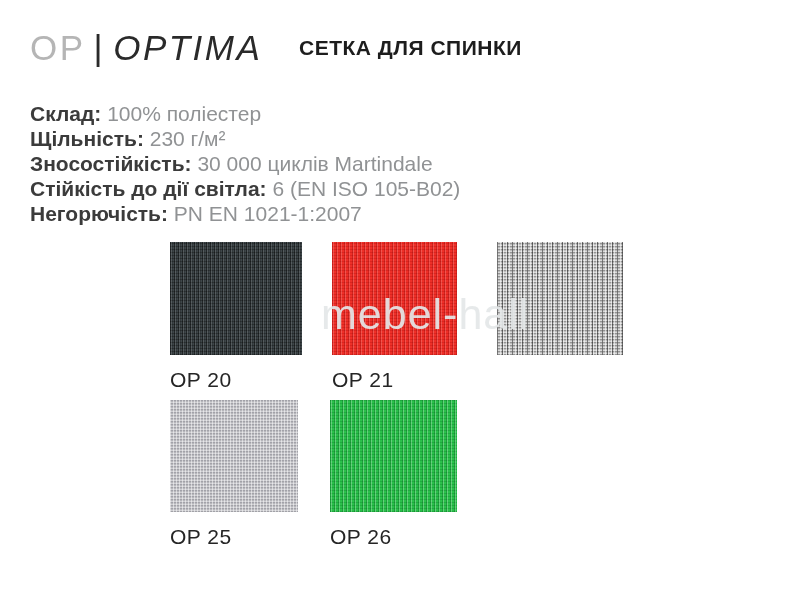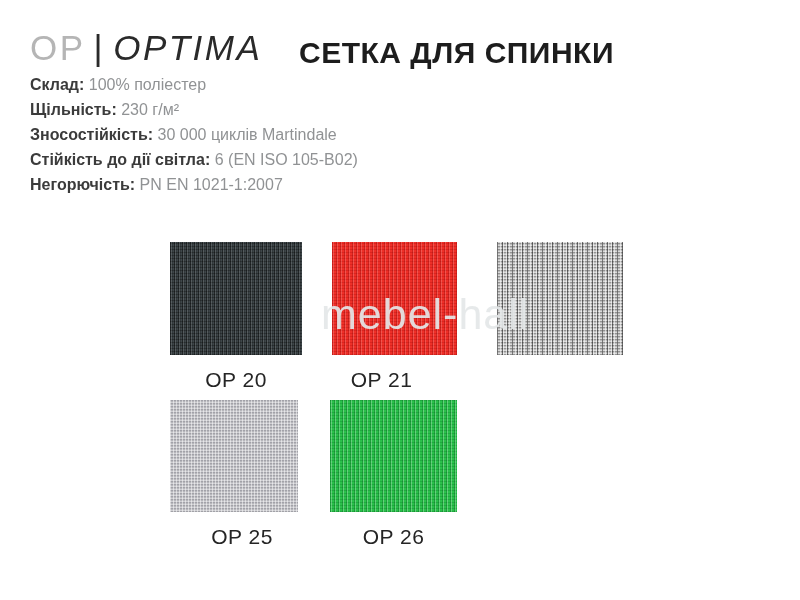--- a/index.html
+++ b/index.html
@@ -14,33 +14,33 @@
   .brand{
     position:absolute;left:30px;top:28px;
     font-size:35px;letter-spacing:2.5px;
     white-space:nowrap;
   }
   .brand .code{color:#b5b5b5;}
   .brand .sep{color:#2a2a2a;font-weight:300;padding:0 8px;}
   .brand .name{color:#2a2a2a;font-style:italic;}
   .page-title{
     position:absolute;left:299px;top:36px;
-    font-size:30px;font-weight:bold;color:#1d1d1d;
+    font-size:21px;font-weight:bold;color:#1d1d1d;
     letter-spacing:0.5px;white-space:nowrap;
   }
   
   .specs{
-    position:absolute;left:30px;top:72px;
-    font-size:16px;line-height:25px;
+    position:absolute;left:30px;top:101px;
+    font-size:21px;line-height:25px;
   }
   .spec-row{white-space:nowrap;}
   .spec-label{font-weight:bold;color:#3b3b3b;}
   .spec-value{color:#909294;}
   
-  .cell{position:absolute;text-align:center;}
+  .cell{position:absolute;}
   .tile{display:block;}
   .code-label{
     margin-top:13px;
     font-size:21px;color:#252525;letter-spacing:0.5px;
   }
   .t-op20{
     background-image:
       repeating-linear-gradient(90deg, rgba(0,0,0,.45) 0 1px, rgba(255,255,255,.12) 1px 2px, rgba(0,0,0,.18) 2px 3px, rgba(255,255,255,0) 3px 4px),
       repeating-linear-gradient(0deg, rgba(0,0,0,.28) 0 1px, rgba(255,255,255,0) 1px 3px);
   }

